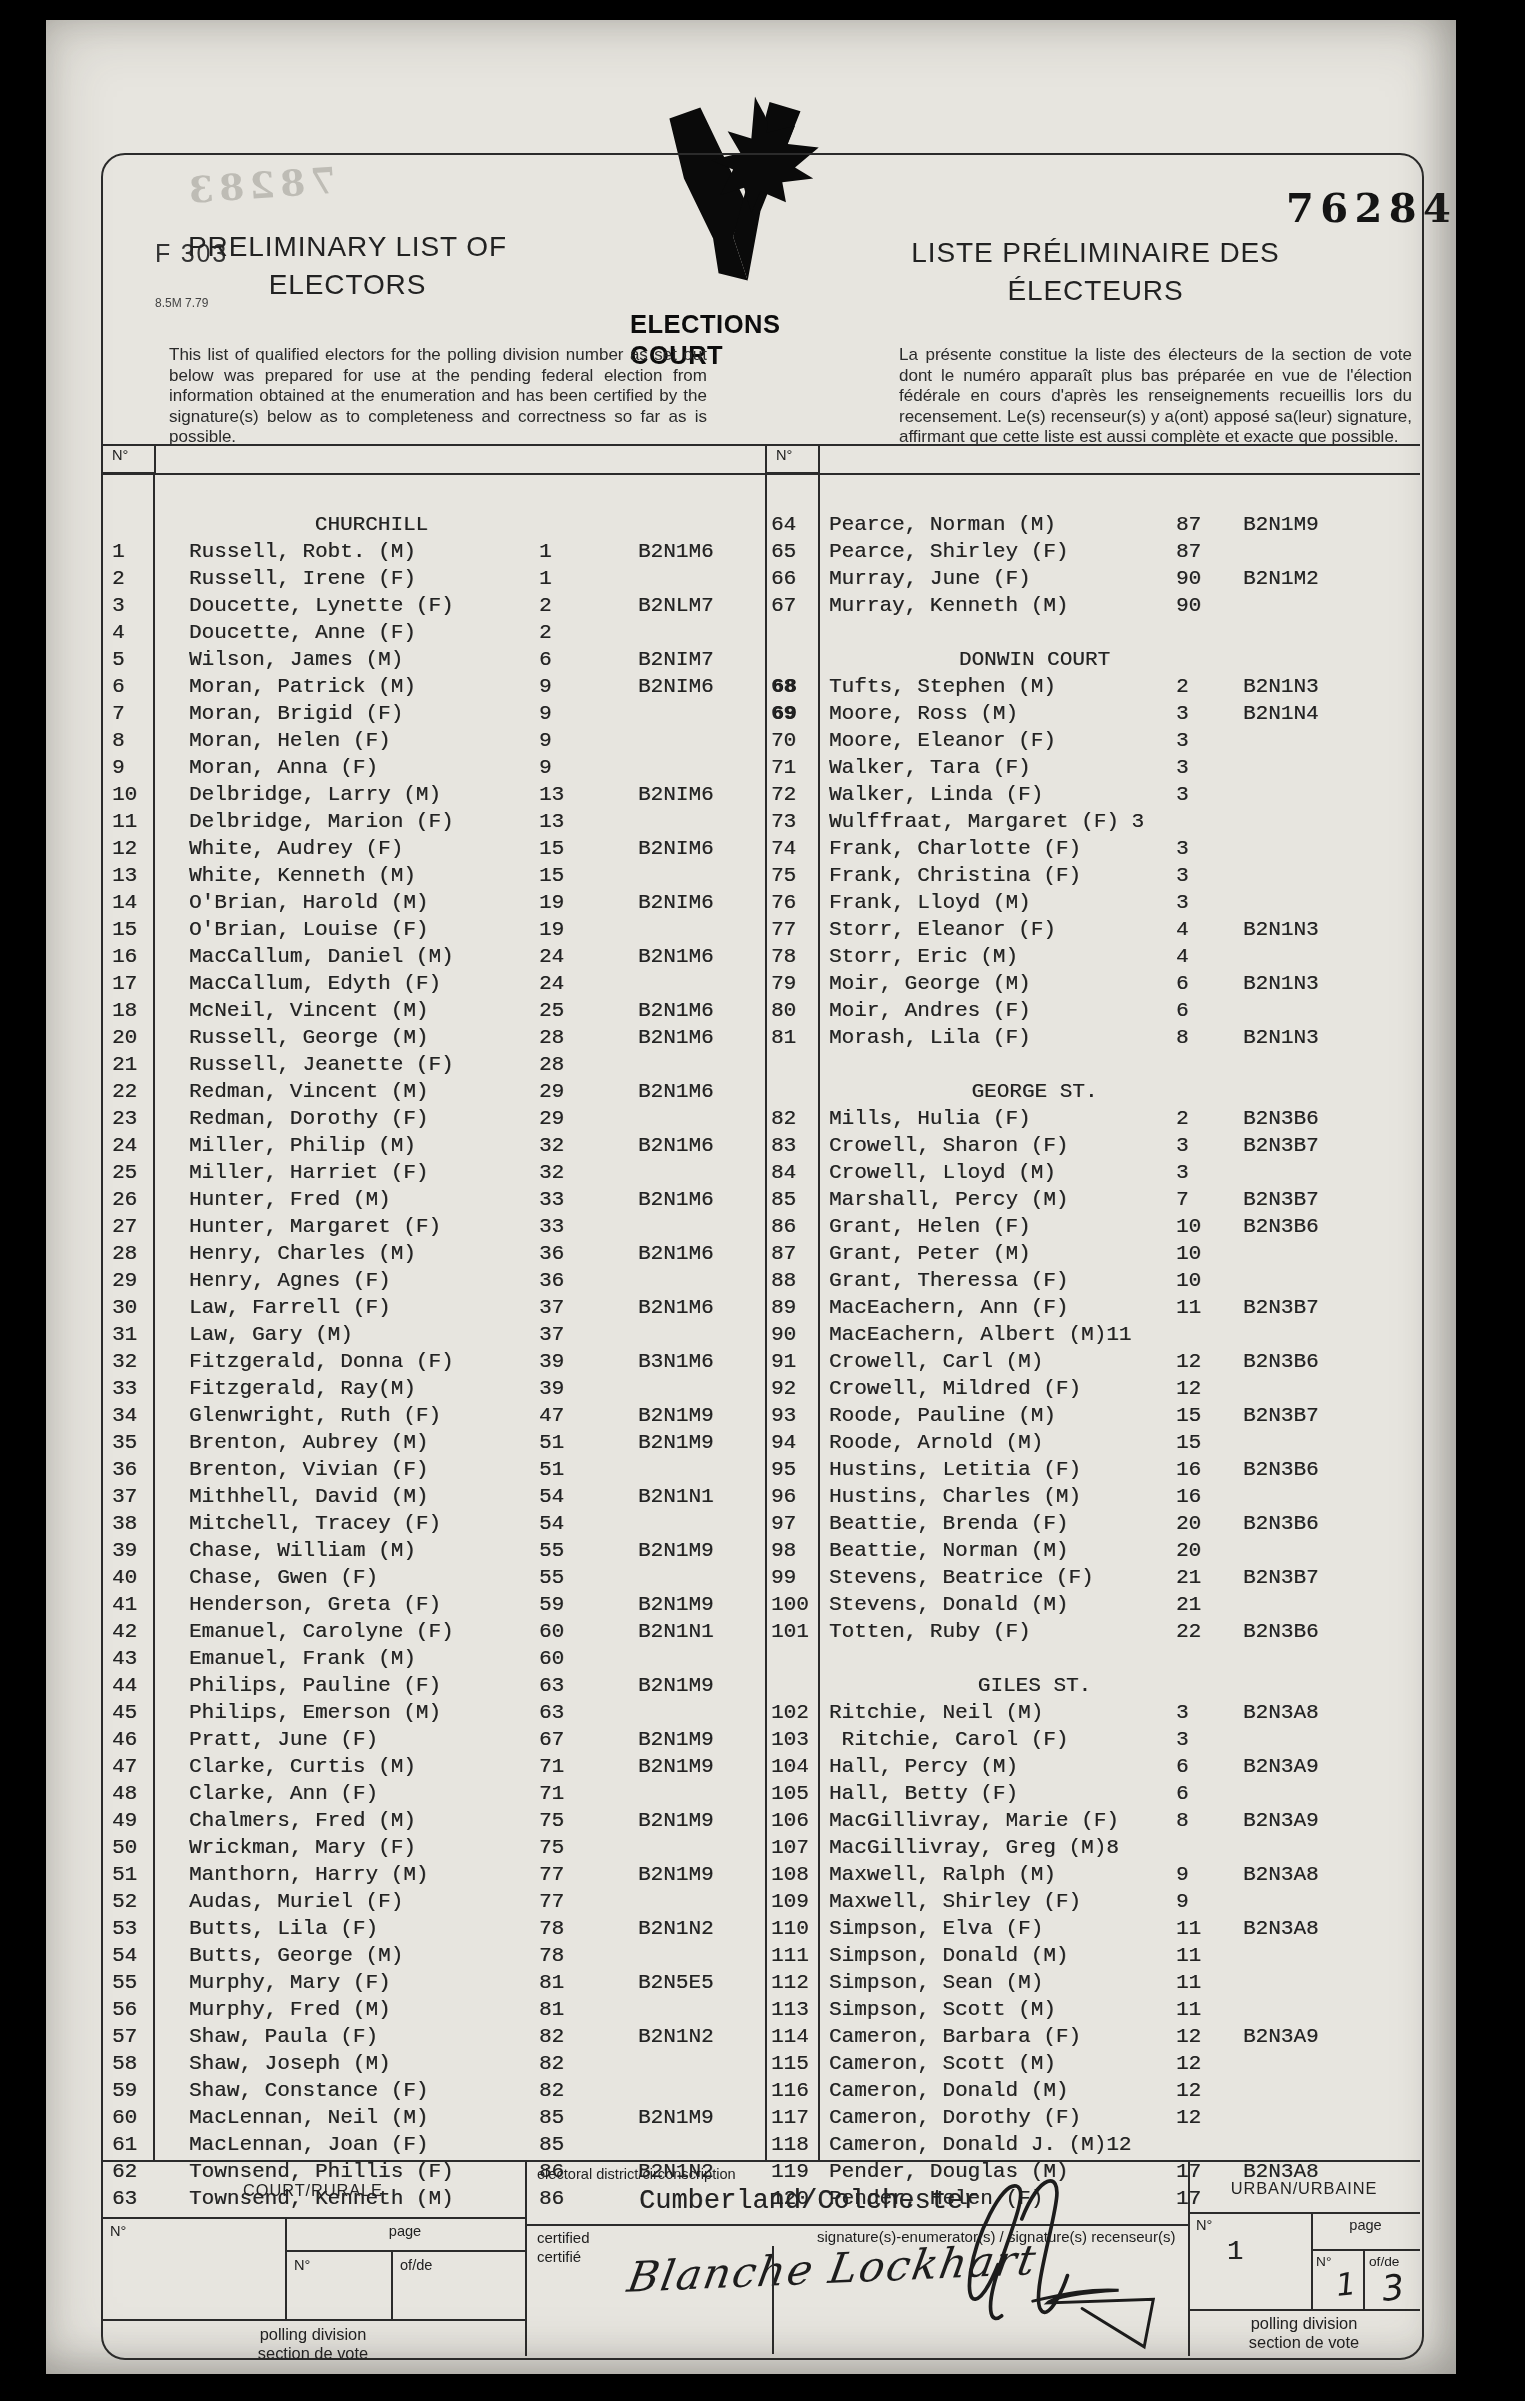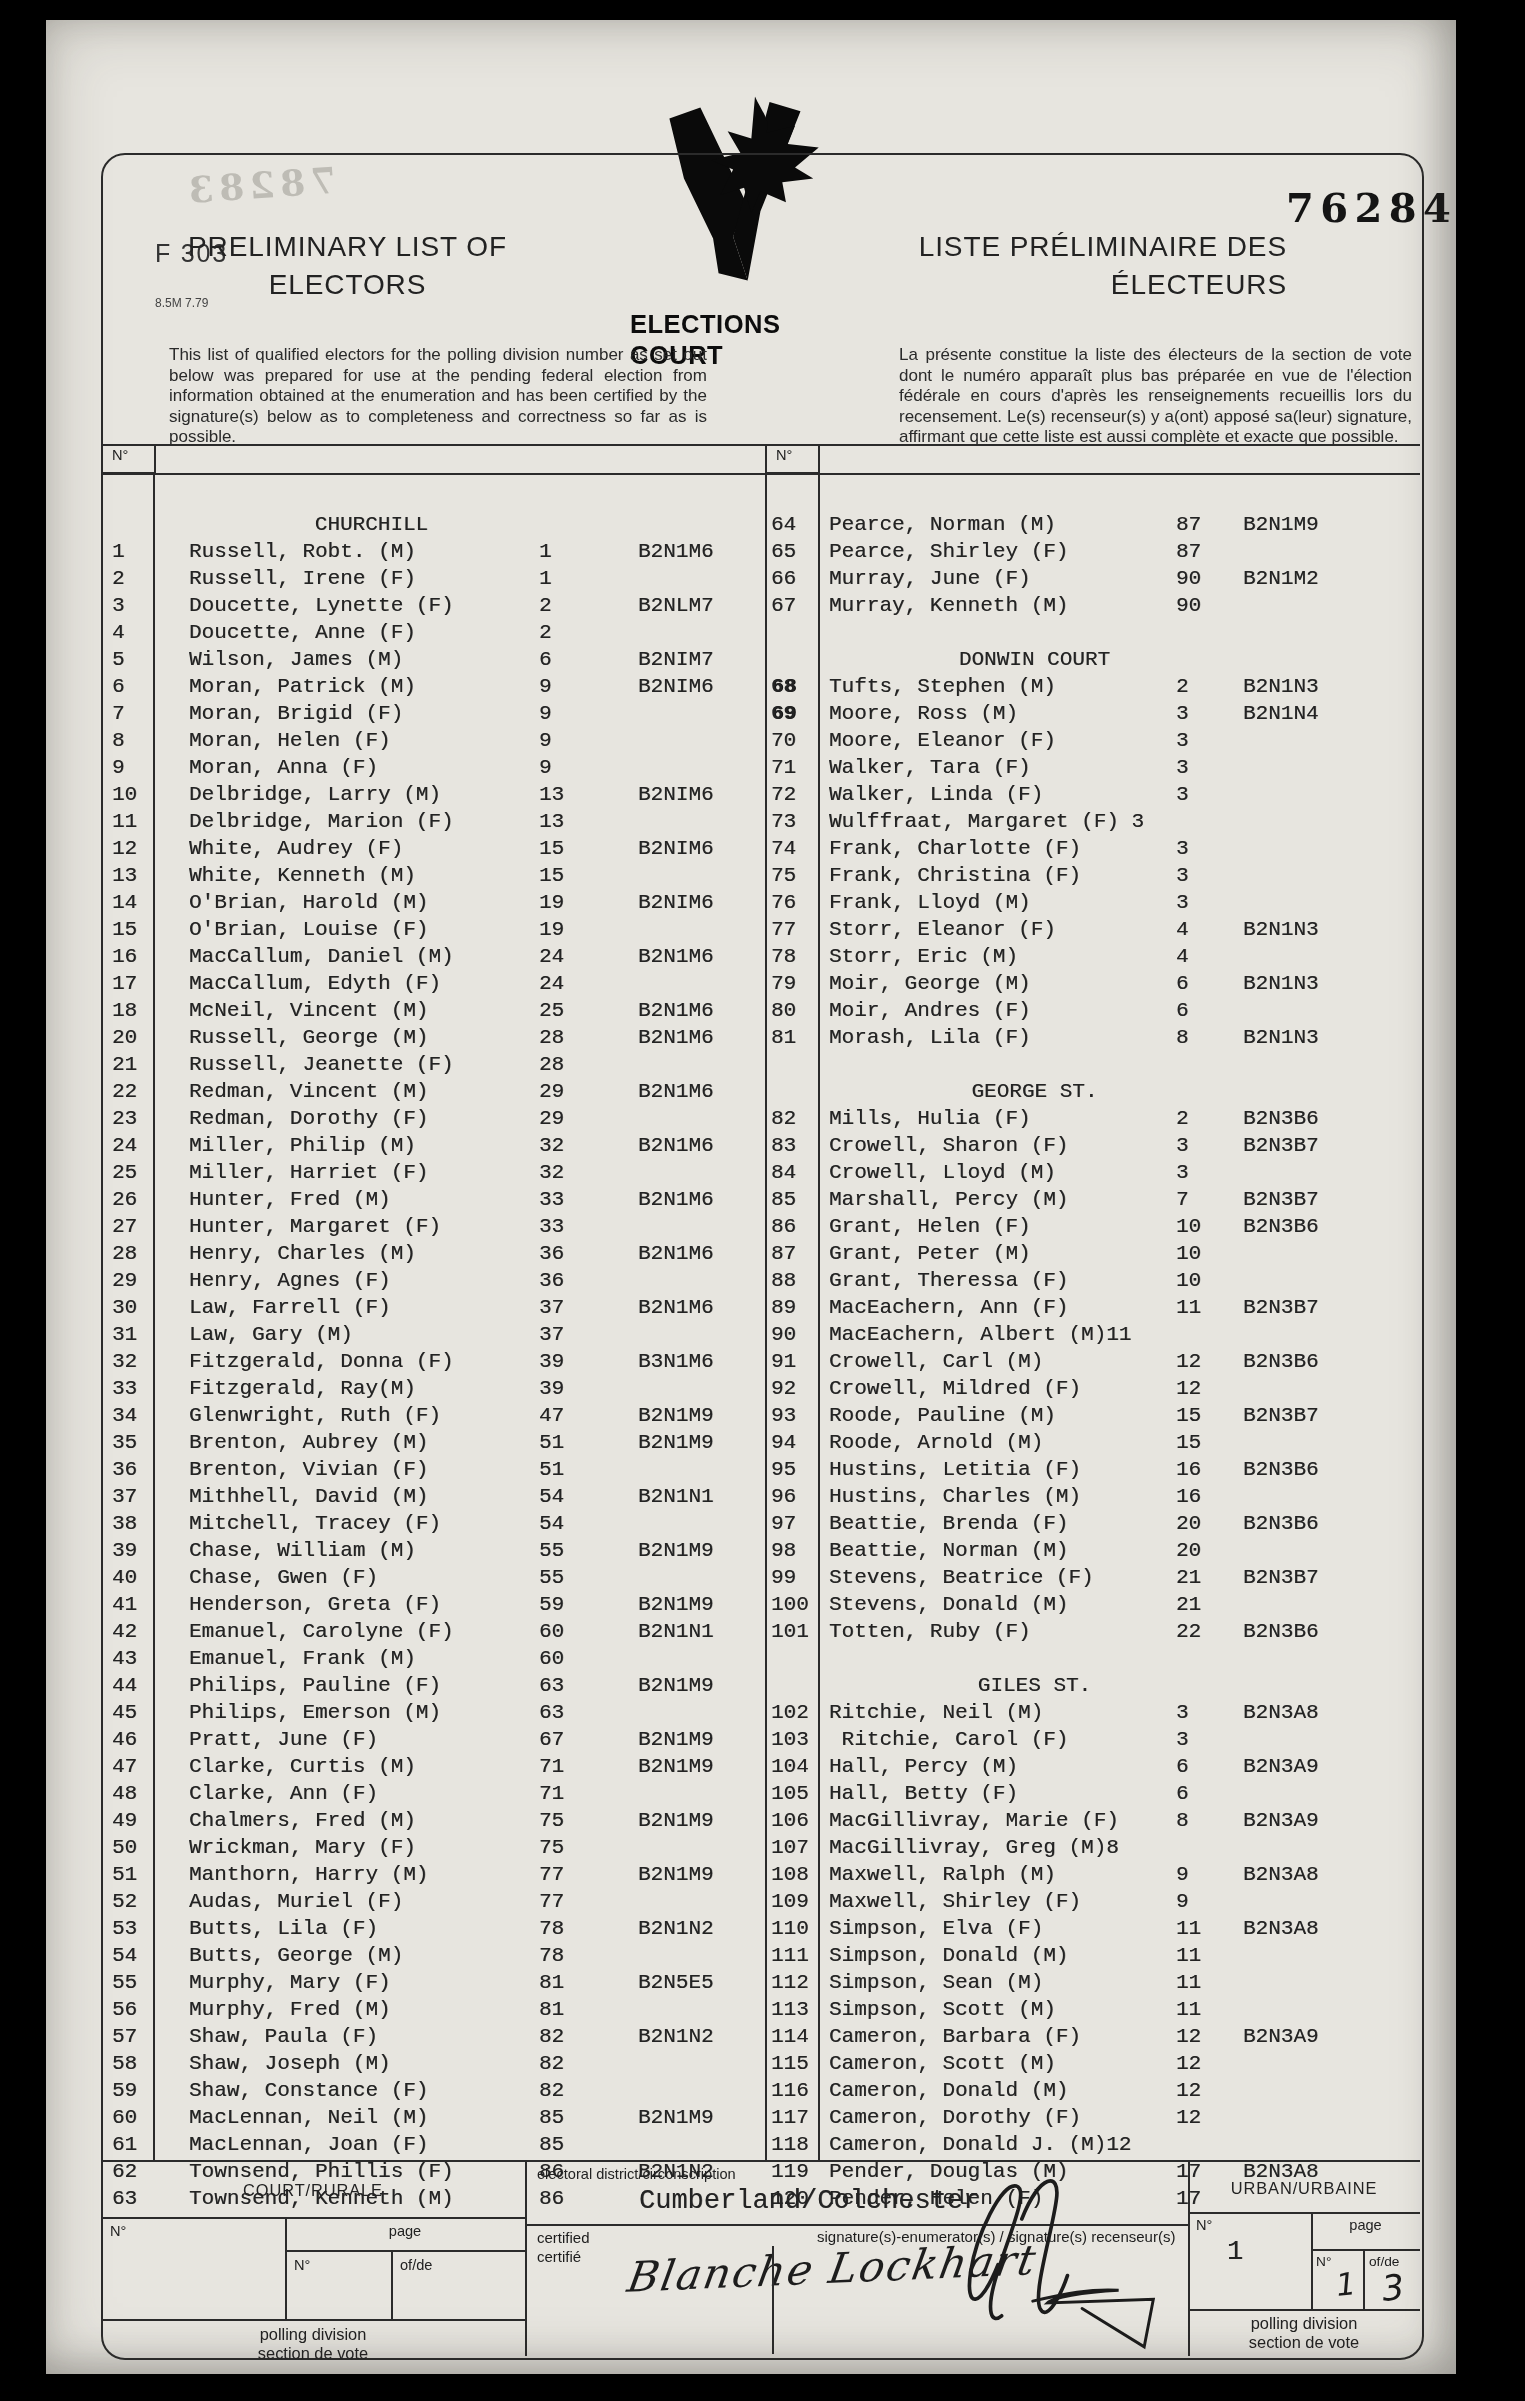--- a/index.html
+++ b/index.html
@@ -68,21 +68,21 @@
   <div class="p tiny" style="left:109px;top:276px;">8.5M 7.79</div>
 
   <svg width="173" height="196" viewBox="0 0 190 215" style="left:607px;top:71px;">
     <path d="M18 30 L52 18 L102 122 L88 160 L104 208 L72 200 L66 162 L34 96 Z" fill="#0a0a0a"></path>
     <path d="M128 12 L162 22 L118 132 L104 208 L88 160 Z" fill="#0a0a0a"></path>
     <path d="M112 6 C120 24 130 32 124 46 L156 38 L148 58 L182 62 L156 84 L176 96 L142 100 L146 122 L118 110 L108 134 L100 106 L74 114 L88 86 L64 76 L96 68 L82 44 L108 52 Z" fill="#0a0a0a"></path>
   </svg>
   <div class="p logo-txt" style="left:584px;top:290px;">ELECTIONS</div>
   <div class="p logo-txt" style="left:584px;top:321px;">COURT</div>
 
-  <div class="p ttl" style="left:858px;top:208px;width:383px;text-align:right;">
+  <div class="p ttl" style="left:858px;top:214px;width:383px;">
     <div>LISTE PRÉLIMINAIRE DES</div>
     <div>ÉLECTEURS</div>
   </div>
   <div class="p serial" style="left:1218px;top:164px;margin-left:22px;">76284</div>
 
   <div class="p para" style="left:123px;top:325px;width:538px;">This list of qualified electors for the polling division number as set out below was prepared for use at the pending federal election from information obtained at the enumeration and has been certified by the signature(s) below as to completeness and correctness so far as is possible.</div>
   <div class="p para" style="left:853px;top:325px;width:513px;">La présente constitue la liste des électeurs de la section de vote dont le numéro apparaît plus bas préparée en vue de l'élection fédérale en cours d'après les renseignements recueillis lors du recensement. Le(s) recenseur(s) y a(ont) apposé sa(leur) signature, affirmant que cette liste est aussi complète et exacte que possible.</div>
 
   <div class="frame"></div>
   <div class="hl" style="left:55px;top:424px;width:1319px;"></div>

